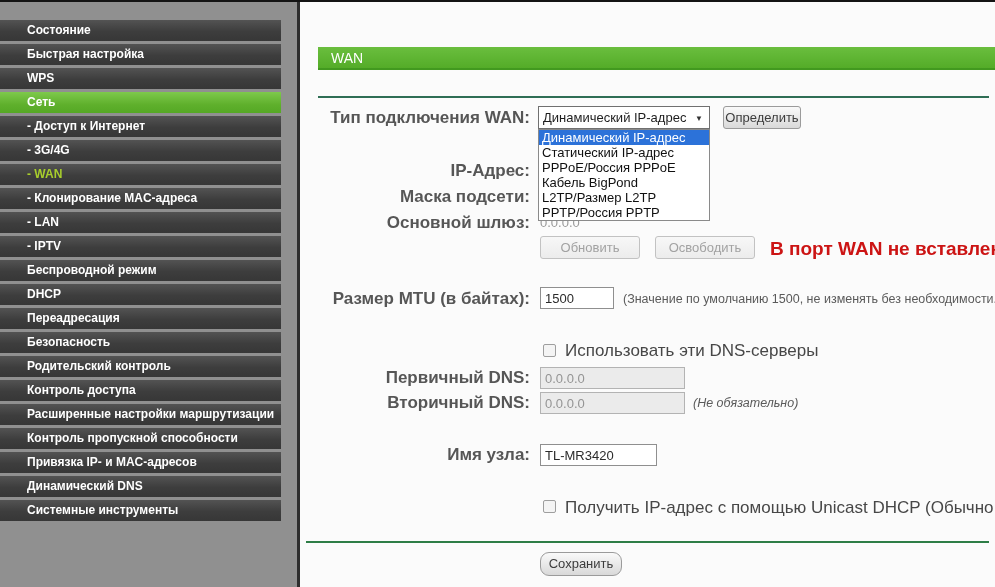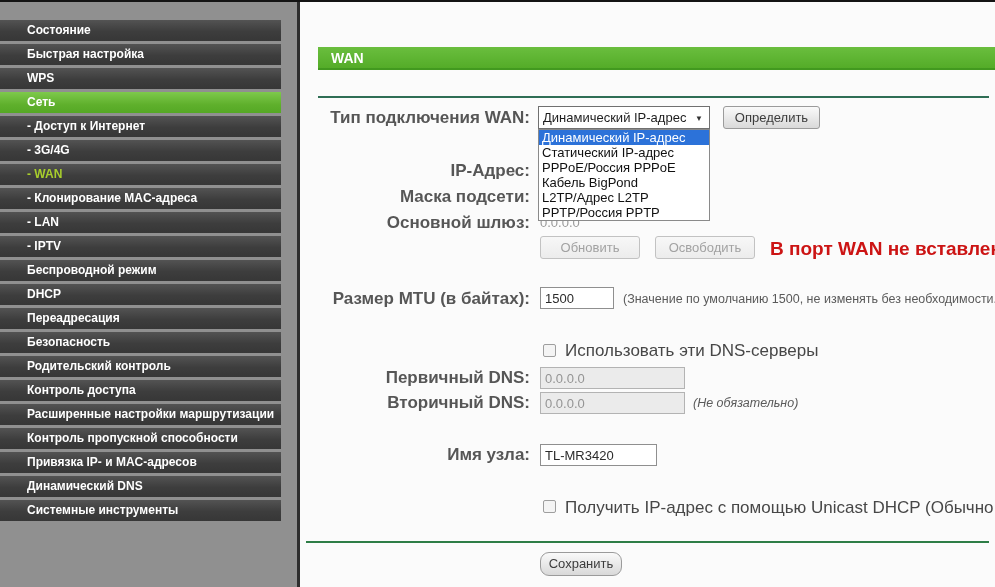--- a/index.html
+++ b/index.html
@@ -12,21 +12,21 @@
   .nav-item { width:281px; height:21px; margin-bottom:3px; line-height:21px; padding-left:27px;
               font-size:12px; font-weight:bold; color:#ffffff; white-space:nowrap;
               background:linear-gradient(180deg,#535353 0%,#3d3d3d 55%,#373737 100%); cursor:pointer; }
   .nav-item.selected { background:linear-gradient(180deg,#7ec94c 0%,#5fb02c 60%,#55a825 100%); }
   .nav-item.active-sub { color:#a8ce2c; }
 
   
   .content { position:absolute; left:303px; top:0; right:0; bottom:0; background:#fbfbfb; }
   .wanbar { position:absolute; left:15px; right:0; top:47px; height:23px;
             background:linear-gradient(180deg,#6abe3e,#54ac28); border-bottom:2px solid #42991f;
-            color:#fff; font-weight:bold; font-size:14px; line-height:23px; padding-left:13px; }
+            color:#fff; font-weight:normal; font-size:14px; line-height:23px; padding-left:13px; }
   .rule1 { position:absolute; left:15px; right:6px; top:96px; height:2px; background:#2f6e55; }
   .rule2 { position:absolute; left:3px; right:6px; top:541px; height:2px; background:#2e7d46; }
 
   .lbl { position:absolute; left:0; width:227px; text-align:right; font-size:17px; font-weight:bold;
          color:#565656; line-height:14px; white-space:nowrap; }
   .hint { position:absolute; font-size:12.5px; color:#5a5a5a; line-height:14px; white-space:nowrap; }
   .grayval { position:absolute; font-size:13px; color:#9a9a9a; line-height:14px; }
   .warn { position:absolute; left:467px; top:238px; font-size:19px; font-weight:bold; color:#cc1414; white-space:nowrap; }
 
   .selbox { position:absolute; left:235px; top:106px; width:172px; height:23px; background:#fff;
@@ -82,33 +82,33 @@
 
   <div class="content">
     <div class="wanbar">WAN</div>
     <div class="rule1"></div>
 
     <div class="lbl" style="top:111px;">Тип подключения WAN:</div>
     <div class="selbox">
       <span>Динамический IP-адрес</span>
       <span class="arrow">▼</span>
     </div>
-    <div class="btn" style="left:420px; top:106px; width:97px;">Определить</div>
+    <div class="btn" style="left:420px; top:106px; width:78px;">Определить</div>
 
     <div class="lbl" style="top:164px;">IP-Адрес:</div>
     <div class="lbl" style="top:190px;">Маска подсети:</div>
     <div class="lbl" style="top:216px;">Основной шлюз:</div>
     <div class="grayval" style="left:237px; top:216px;">0.0.0.0</div>
 
     <div class="dropdown">
       <div class="opt hl">Динамический IP-адрес</div>
       <div class="opt">Статический IP-адрес</div>
       <div class="opt">PPPoE/Россия PPPoE</div>
       <div class="opt">Кабель BigPond</div>
-      <div class="opt">L2TP/Адрес L2TP</div>
+      <div class="opt">L2TP/Размер L2TP</div>
       <div class="opt">PPTP/Россия PPTP</div>
     </div>
 
     <div class="btn disabled" style="left:237px; top:236px; width:100px;">Обновить</div>
     <div class="btn disabled" style="left:352px; top:236px; width:100px;">Освободить</div>
     <div class="warn">В порт WAN не вставлен кабель!</div>
 
     <div class="lbl" style="top:292px;">Размер MTU (в байтах):</div>
     <input class="inp" style="left: 237px; top: 287px; width: 74px;" value="1500">
     <div class="hint" style="left:320px; top:292px;">(Значение по умолчанию 1500, не изменять без необходимости.)</div>

